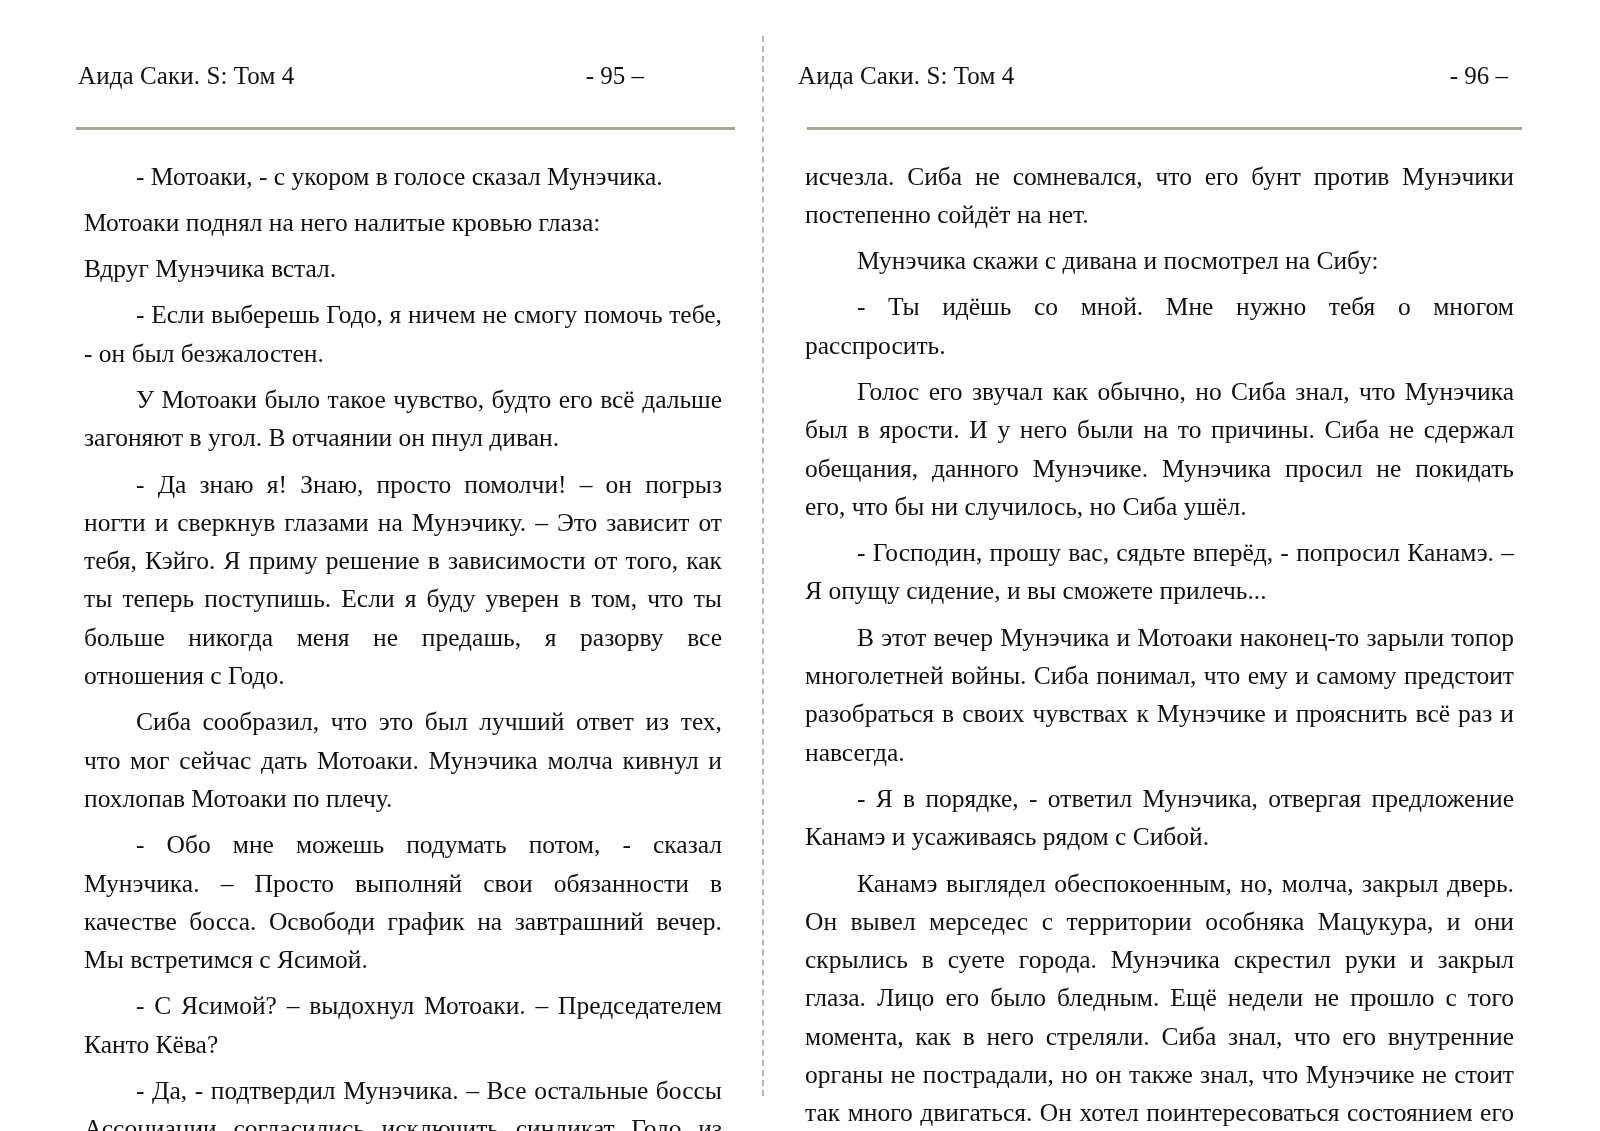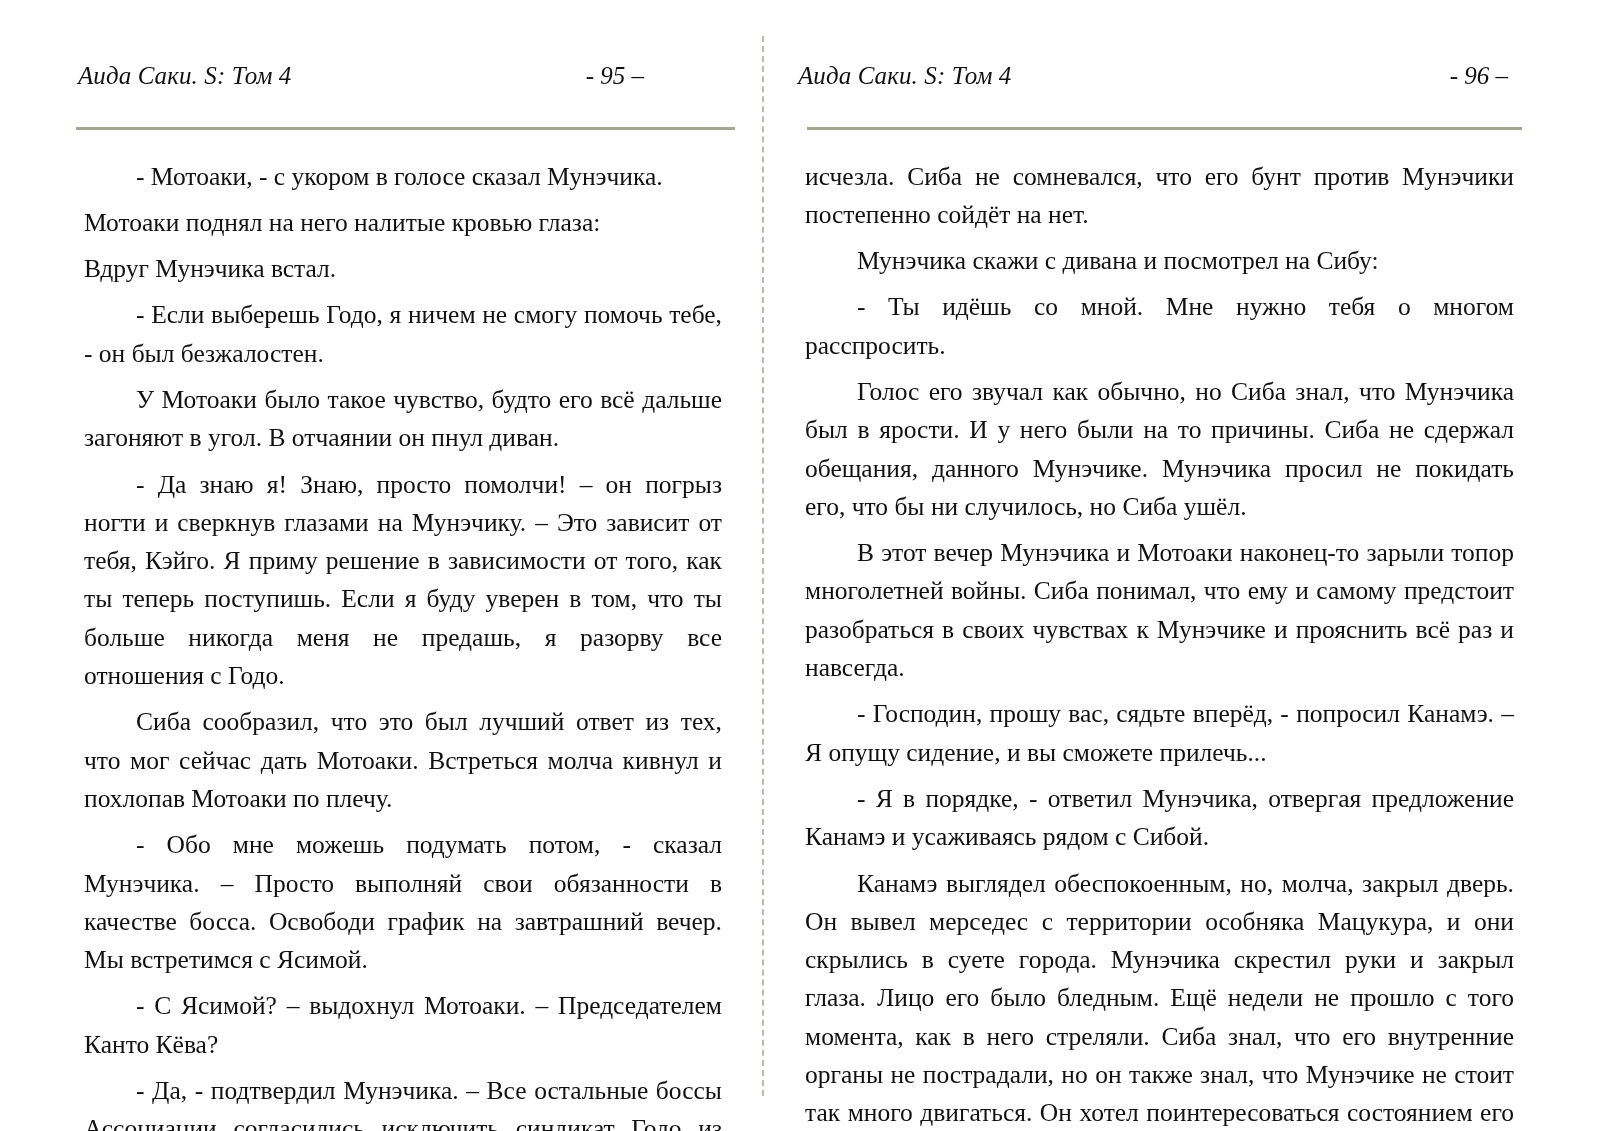--- a/index.html
+++ b/index.html
@@ -41,21 +41,20 @@
   .page-right {
     width: 838px;
     padding: 62px 0 0 0;
   }
   .header {
     display: flex;
     align-items: flex-end;
     justify-content: space-between;
     font-size: 25px;
     line-height: 1.1;
-    font-style: italic;
   }
   .page-left .header {
     margin: 0 118px 0 78px;
   }
   .page-right .header {
     margin: 0 110px 0 838px;
   }
   .page-right .header {
     margin: 0 92px 0 16px;
     padding-left: 20px;
@@ -120,43 +119,43 @@
       <span class="folio">- 95 –</span>
     </div>
     <div class="rule"></div>
     <div class="body-text">
       <p>- Мотоаки, - с укором в голосе сказал Мунэчика.</p>
       <p class="noindent">Мотоаки поднял на него налитые кровью глаза:</p>
       <p class="noindent">Вдруг Мунэчика встал.</p>
       <p>- Если выберешь Годо, я ничем не смогу помочь тебе, - он был безжалостен.</p>
       <p>У Мотоаки было такое чувство, будто его всё дальше загоняют в угол. В отчаянии он пнул диван.</p>
       <p>- Да знаю я! Знаю, просто помолчи! – он погрыз ногти и сверкнув глазами на Мунэчику. – Это зависит от тебя, Кэйго. Я приму решение в зависимости от того, как ты теперь поступишь. Если я буду уверен в том, что ты больше никогда меня не предашь, я разорву все отношения с Годо.</p>
-      <p>Сиба сообразил, что это был лучший ответ из тех, что мог сейчас дать Мотоаки.  Встреться молча кивнул и похлопав Мотоаки по плечу.</p>
+      <p>Сиба сообразил, что это был лучший ответ из тех, что мог сейчас дать Мотоаки.  Мунэчика молча кивнул и похлопав Мотоаки по плечу.</p>
       <p>- Обо мне можешь подумать потом, - сказал Мунэчика. – Просто выполняй свои обязанности в качестве босса. Освободи график на завтрашний вечер. Мы встретимся с Ясимой.</p>
       <p>- С Ясимой? – выдохнул Мотоаки. – Председателем Канто Кёва?</p>
       <p>- Да, - подтвердил Мунэчика. – Все остальные боссы Ассоциации согласились исключить синдикат Годо из всех своих сделок. Но если им покажется, что группа Мацукура связана с синдикатом Годо, они станут нашими врагами. Встреться с Ясимой и прямо скажи ему, что ты одобряешь решение Ассоциации.</p>
 
     </div>
   </div>
 
   <div class="gutter"></div>
 
   <div class="page page-right">
     <div class="header">
       <span class="running-title">Аида Саки. S: Том 4</span>
       <span class="folio">- 96 –</span>
     </div>
     <div class="rule"></div>
     <div class="body-text">
       <p class="noindent">исчезла. Сиба не сомневался, что его бунт против Мунэчики постепенно сойдёт на нет.</p>
       <p>Мунэчика скажи с дивана и посмотрел на Сибу:</p>
       <p>- Ты идёшь со мной. Мне нужно тебя о многом расспросить.</p>
       <p>Голос его звучал как обычно, но Сиба знал, что Мунэчика был в ярости. И у него были на то причины. Сиба не сдержал обещания, данного Мунэчике. Мунэчика просил не покидать его, что бы ни случилось, но Сиба ушёл.</p>
+      <p>- Господин, прошу вас, сядьте вперёд, - попросил Канамэ. – Я опущу сидение, и вы сможете прилечь...</p>
       <p>В этот вечер Мунэчика и Мотоаки наконец-то зарыли топор многолетней войны. Сиба понимал, что ему и самому предстоит разобраться в своих чувствах к Мунэчике и прояснить всё раз и навсегда.</p>
-      <p>- Господин, прошу вас, сядьте вперёд, - попросил Канамэ. – Я опущу сидение, и вы сможете прилечь...</p>
       <p>- Я в порядке, - ответил Мунэчика, отвергая предложение Канамэ и усаживаясь рядом с Сибой.</p>
       <p>Канамэ выглядел обеспокоенным, но, молча, закрыл дверь. Он вывел мерседес с территории особняка Мацукура, и они скрылись в суете города. Мунэчика скрестил руки и закрыл глаза. Лицо его было бледным. Ещё недели не прошло с того момента, как в него стреляли. Сиба знал, что его внутренние органы не пострадали, но он также знал, что Мунэчике не стоит так много двигаться. Он хотел поинтересоваться состоянием его здоровья, но медлил, потому что знал, что именно он является причиной состояния Мунэчики.</p>
       <p>- Как ты узнал, что я был с Мотоаки? – наконец решился спросить он.</p>
 
     </div>
   </div>
 
 </div>
 
 </body></html>

